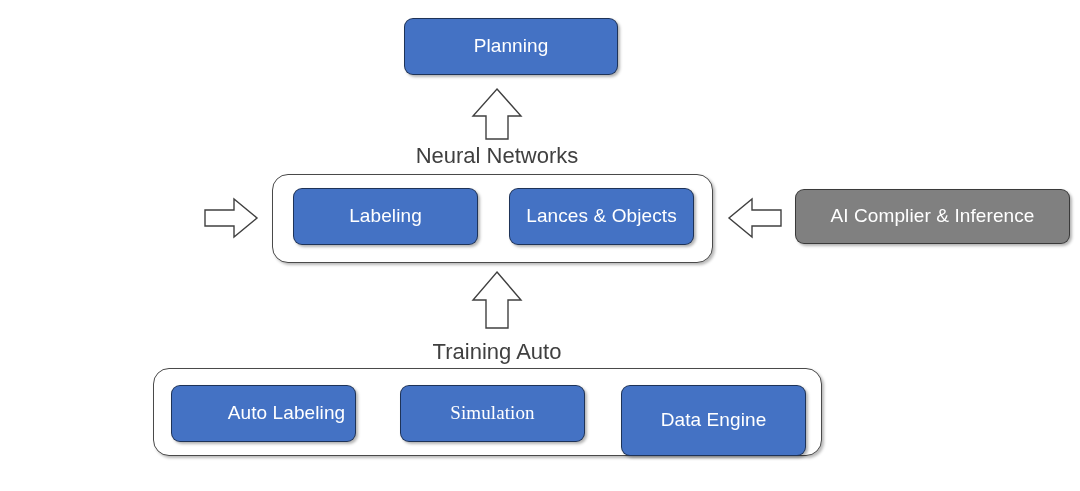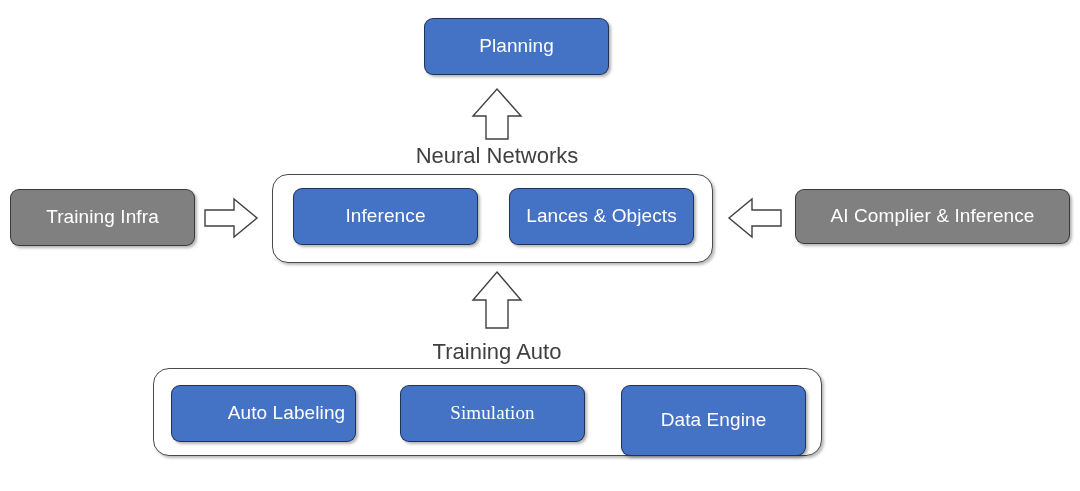--- a/index.html
+++ b/index.html
@@ -70,46 +70,43 @@
     stroke: #404040;
     stroke-width: 1.4;
     stroke-linejoin: miter;
   }
 </style>
 </head>
 <body>
 
 <div id="canvas">
 
-  <div class="node blue" style="left:424px; top:18px; width:185px; height:57px;">
+  <div class="node blue" style="left:404px; top:18px; width:214px; height:57px;">
     <span>Planning</span>
   </div>
 
   <div class="arrow" style="left:472px; top:88px; width:50px; height:52px;">
     <svg width="50" height="52" viewBox="0 0 50 52">
       <path d="M25 1 L49 28 L36 28 L36 51 L14 51 L14 28 L1 28 Z"></path>
     </svg>
   </div>
 
   <div class="caption" style="left:392px; top:144px; width:210px;">Neural Networks</div>
 
   <div class="group" style="left:272px; top:174px; width:441px; height:89px;">
   </div>
 
   <div class="node blue" style="left:293px; top:188px; width:185px; height:57px;">
-    <span>Inference</span>
+    <span>Labeling</span>
   </div>
 
   <div class="node blue" style="left:509px; top:188px; width:185px; height:57px;">
     <span>Lances &amp; Objects</span>
   </div>
 
-  <div class="node gray" style="left:10px; top:189px; width:185px; height:57px;">
-    <span>Training Infra</span>
-  </div>
 
   <div class="arrow" style="left:204px; top:198px; width:54px; height:40px;">
     <svg width="54" height="40" viewBox="0 0 54 40">
       <path d="M1 12 L30 12 L30 1 L53 20 L30 39 L30 28 L1 28 Z"></path>
     </svg>
   </div>
 
   <div class="node gray" style="left:795px; top:189px; width:275px; height:55px;">
     <span>AI Complier &amp; Inference</span>
   </div>

